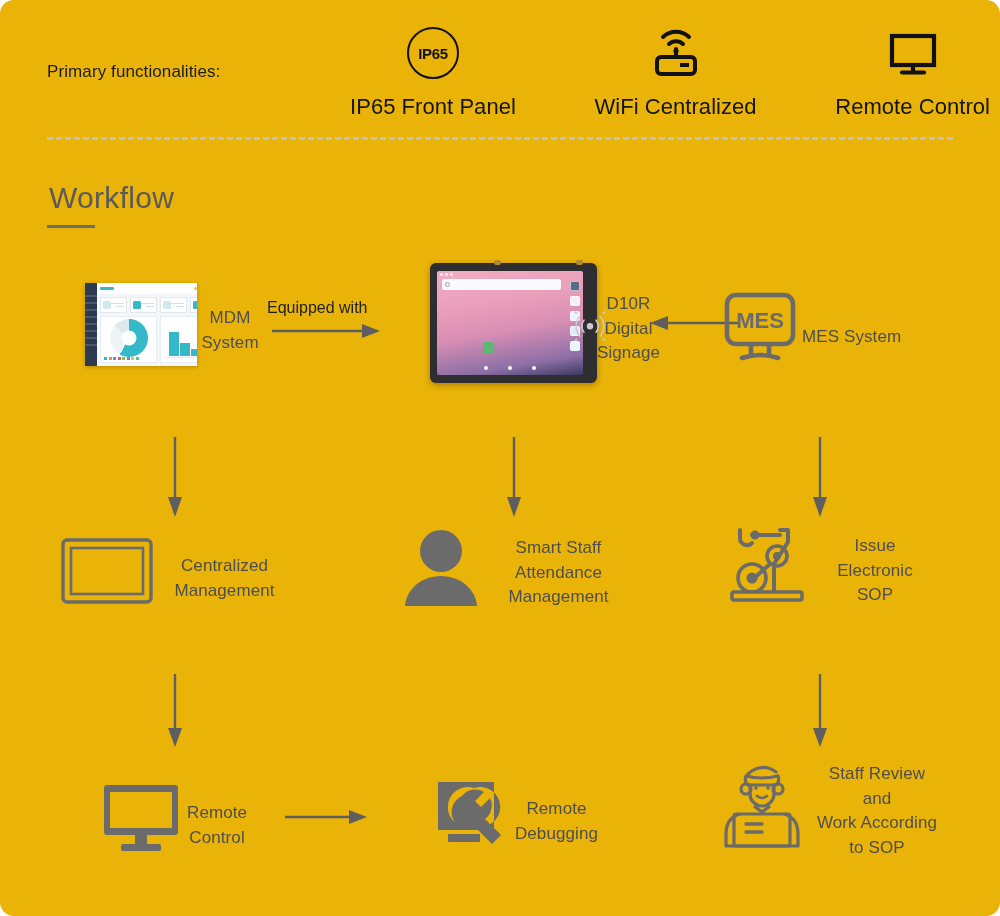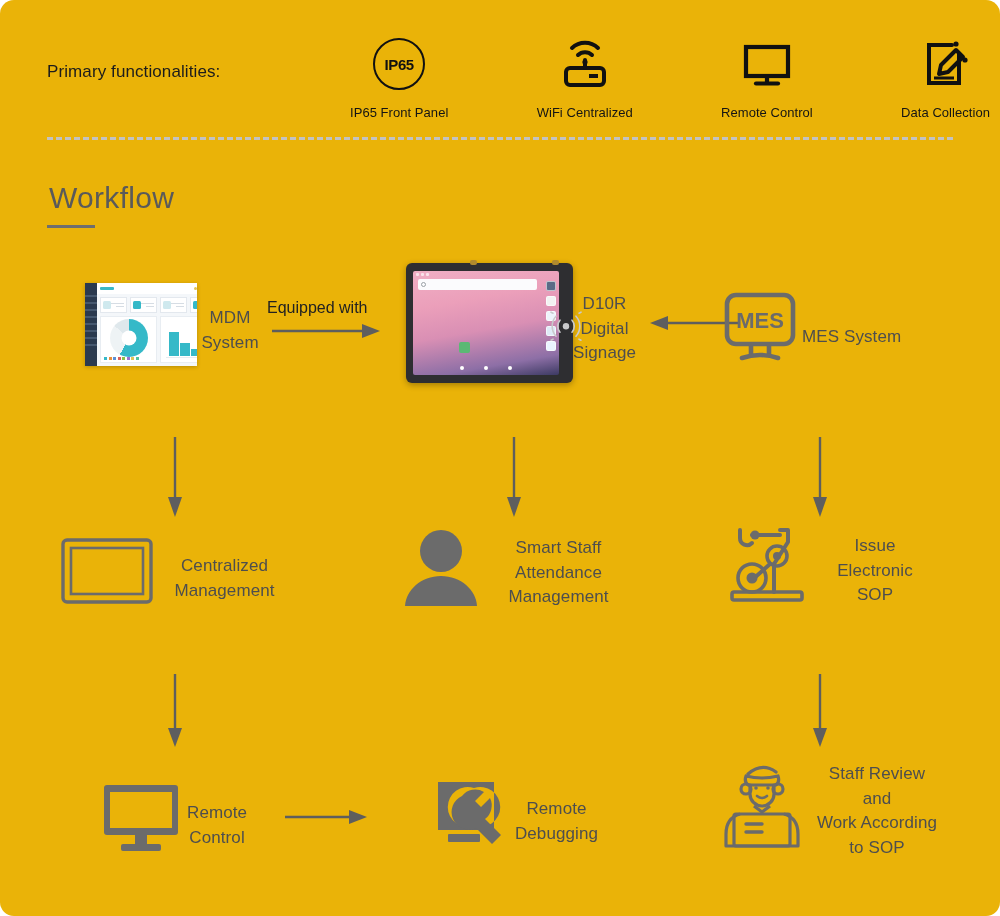--- a/index.html
+++ b/index.html
@@ -38,21 +38,21 @@
     flex-direction: column;
     align-items: center;
     justify-content: flex-end;
     gap: 15px;
   }
   .feature .ficon {
     height: 54px;
     display: flex; align-items: flex-end; justify-content: center;
   }
   .feature .flabel {
-    font-size: 13px;
+    font-size: 22px;
     color: #141414;
     white-space: nowrap;
     letter-spacing: .05px;
   }
   .ip65-circle {
     width: 52px; height: 52px;
     border: 2.6px solid #111;
     border-radius: 50%;
     display: flex; align-items: center; justify-content: center;
     font-size: 15px; font-weight: 600; color: #111;
@@ -248,32 +248,20 @@
       <div class="ficon">
         <svg width="56" height="50" viewBox="0 0 56 50" fill="none" stroke="#111">
           <rect x="7" y="7" width="42" height="29" stroke-width="4.2"></rect>
           <line x1="28" y1="36" x2="28" y2="43" stroke-width="4.2"></line>
           <line x1="17" y1="43.5" x2="39" y2="43.5" stroke-width="4.2" stroke-linecap="round"></line>
         </svg>
       </div>
       <div class="flabel">Remote Control</div>
     </div>
 
-    <div class="feature">
-      <div class="ficon">
-        <svg width="56" height="52" viewBox="0 0 56 52" fill="none" stroke="#111">
-          <path d="M41 16 V45 H11 V7 H34" stroke-width="4" stroke-linecap="round"></path>
-          <path d="M30 34 L45 19 L38 12 L23 27 L21 36 Z" stroke-width="4" stroke-linejoin="round"></path>
-          <line x1="16" y1="40" x2="36" y2="40" stroke-width="3"></line>
-          <circle cx="38" cy="6" r="2.6" fill="#111" stroke="none"></circle>
-          <circle cx="47" cy="22" r="2.6" fill="#111" stroke="none"></circle>
-        </svg>
-      </div>
-      <div class="flabel">Data Collection</div>
-    </div>
   </div>
 
   <div class="divider"></div>
 
   <div class="wf-title">Workflow</div>
   <div class="wf-underline"></div>
 
   <div class="node" style="left:85px; top:283px; width:178px;">
     <div class="mdm-shot">
       <div class="mdm-side">
@@ -356,21 +344,21 @@
     </div>
     <div class="nlabel">MDM System</div>
   </div>
 
   <div class="eq-label">Equipped with</div>
   <svg class="arrow" style="left:270px; top:320px;" width="112" height="22">
     <line x1="2" y1="11" x2="92" y2="11" stroke="#5e5e5e" stroke-width="2.4"></line>
     <polygon points="92,4 110,11 92,18" fill="#5e5e5e"></polygon>
   </svg>
 
-  <div class="node" style="left:406px; top:263px; width:216px;">
+  <div class="node" style="left:430px; top:263px; width:216px;">
     <div class="tablet">
       <span class="ant l"></span>
       <span class="ant r"></span>
       <span class="cam"></span>
       <div class="screen">
         <div class="statusbar">
           <u></u>
             <u></u>
             <u></u>
         </div>

